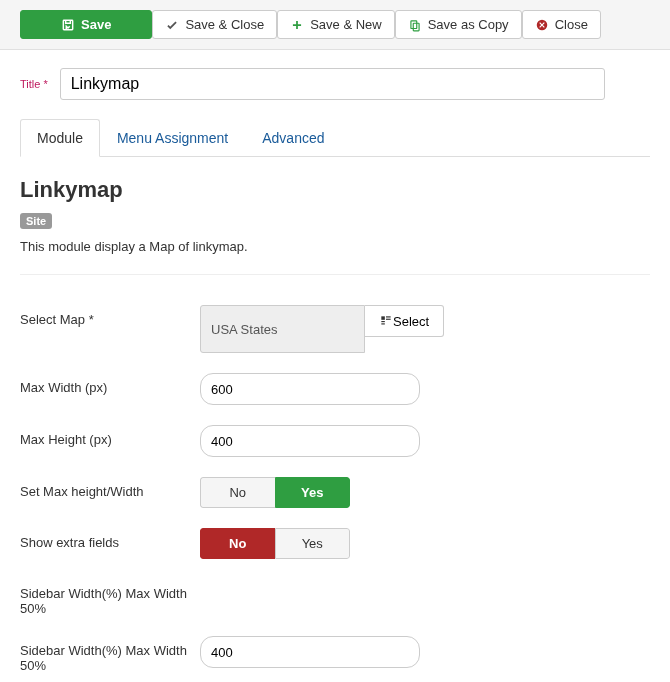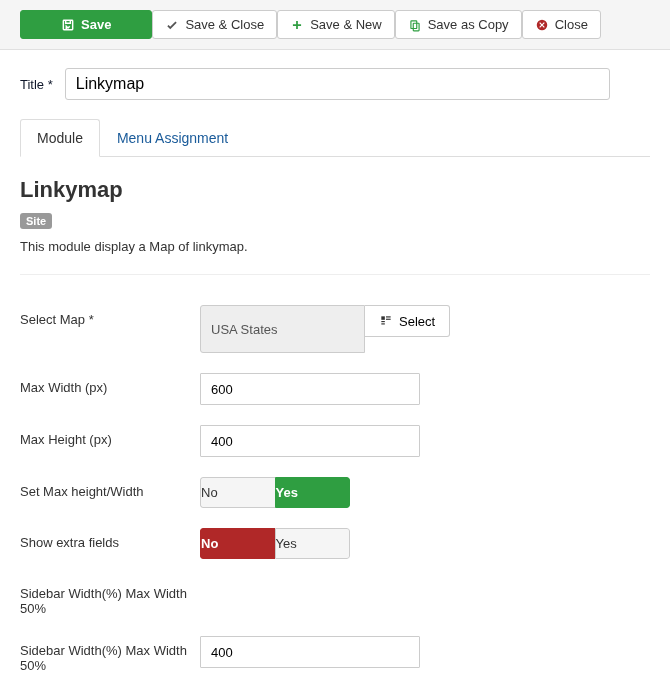--- a/index.html
+++ b/index.html
@@ -41,21 +41,21 @@
     align-items: center;
     justify-content: center;
     width: 14px;
     height: 14px;
   }
   .icon svg { width: 14px; height: 14px; display: block; }
   .icon-green svg { stroke: #2f9e41; }
   .icon-red { color: #b02828; }
   .content { padding: 18px 20px 20px 20px; }
   .title-row { display: flex; align-items: center; gap: 12px; margin-bottom: 18px; }
-  .title-label { font-size: 13px; color: #0f172a; white-space: nowrap; }
+  .title-label { font-size: 11px; color: #be185d; white-space: nowrap; }
   .title-input {
     flex: 1;
     max-width: 545px;
     font-size: 16px;
     padding: 6px 10px;
     border: 1px solid #ccc;
     border-radius: 3px;
   }
   .tabs {
     display: flex;
@@ -102,58 +102,58 @@
     flex-shrink: 0;
     font-size: 13px;
     color: #333;
     padding-top: 7px;
     padding-right: 10px;
   }
   .form-control {
     width: 220px;
     padding: 6px 10px;
     border: 1px solid #ccc;
-    border-radius: 1px;
+    border-radius: 13px;
     font-size: 13px;
     height: 32px;
   }
   .form-control-wide { width: 220px; }
   .input-group { display: flex; }
   .input-addon-input {
     width: 165px;
     padding: 6px 10px;
     border: 1px solid #ccc;
     border-radius: 3px 0 0 3px;
     font-size: 13px;
     background: #eee;
     color: #555;
     height: 48px;
   }
   .select-btn {
     display: inline-flex;
     align-items: center;
-    gap: 6px;
     border: 1px solid #ccc;
     border-left: none;
     background: #fff;
     padding: 0 14px;
     font-size: 13px;
     cursor: pointer;
     border-radius: 0 3px 3px 0;
     height: 32px;
   }
   .toggle-group {
     display: flex;
     border-radius: 3px;
     overflow: hidden;
     width: 150px;
   }
   .toggle-btn {
     flex: 1;
     padding: 7px 0;
+    text-align: center;
     font-size: 13px;
     border: 1px solid #ccc;
     cursor: pointer;
     background: #f5f5f5;
     color: #333;
   }
   .toggle-btn:first-child { border-radius: 3px 0 0 3px; border-right: none; }
   .toggle-btn:last-child { border-radius: 0 3px 3px 0; }
   .toggle-btn.active-green { background: #2f9e41; border-color: #2f9e41; color: #fff; font-weight: bold; }
   .toggle-btn.active-red { background: #b02828; border-color: #b02828; color: #fff; font-weight: bold; }
@@ -210,20 +210,21 @@
 
 <div class="content">
   <div class="title-row">
     <span class="title-label">Title *</span>
     <input type="text" class="title-input" value="Linkymap" style="">
   </div>
 
   <div class="tabs">
     <div class="tab active">Module</div>
     <div class="tab">Menu Assignment</div>
+    <div class="tab">Advanced</div>
   </div>
 
   <h2>Linkymap</h2>
   <span class="badge">Site</span>
   <div class="desc">This module display a Map of linkymap.</div>
   <hr>
 
   <div class="form-row">
     <div class="form-label">Select Map *</div>
     <div class="input-group">

